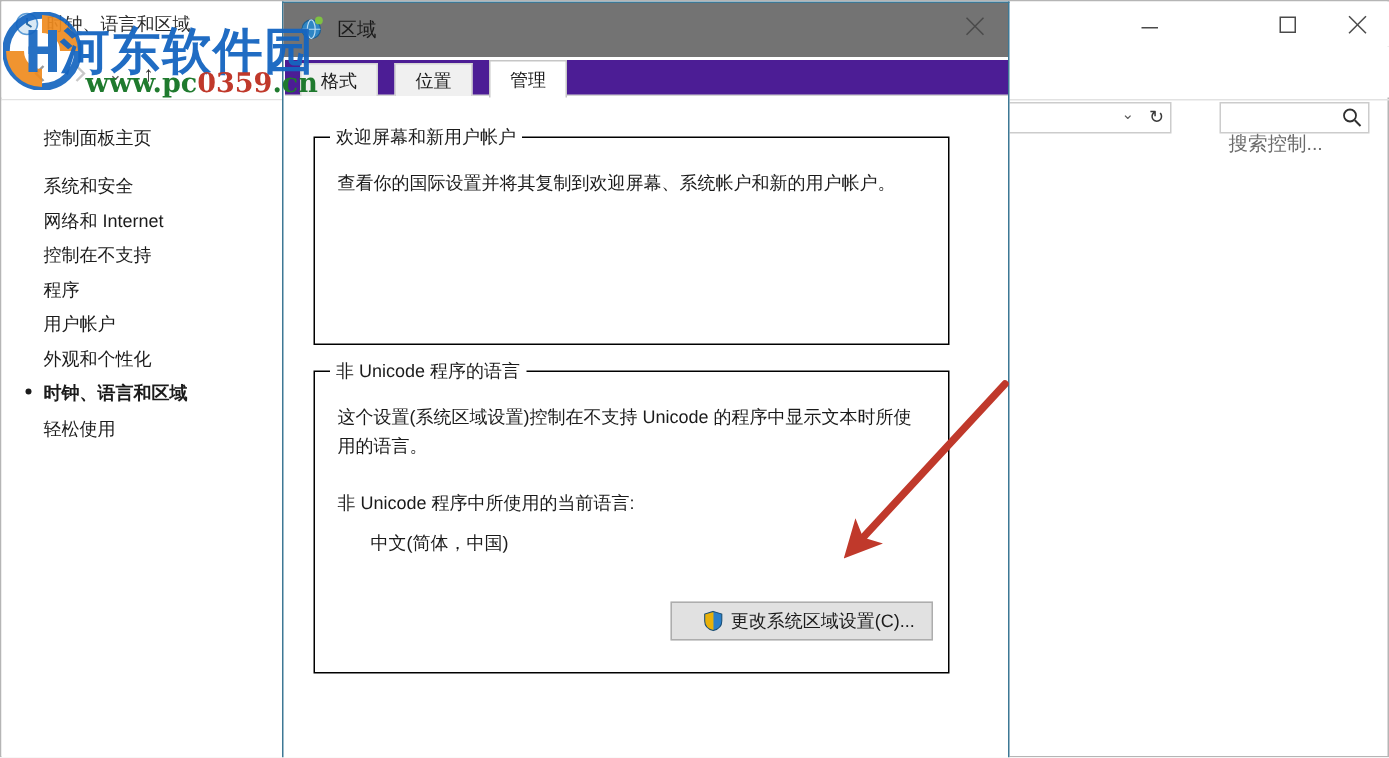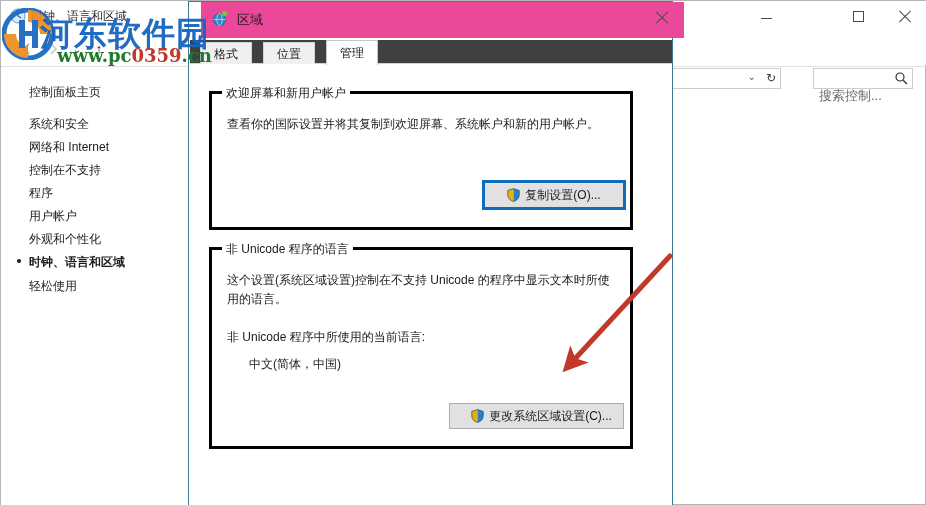--- a/index.html
+++ b/index.html
@@ -179,44 +179,44 @@
   
   .dlg {
     position: absolute;
     left: 188px; top: 1px;
     width: 485px; height: 508px;
     background: #ffffff;
     border: 1px solid #3d7895;
     border-bottom: none;
   }
   .dlg-titlebar {
-    position: absolute; left: 12px; top: 0;
+    position: absolute; left: 0; top: 0;
     width: 483px; height: 36px;
-    background: #ec4899;
+    background: #737373;
   }
   .dlg-title-icon {
     position: absolute; left: 10px; top: 8px;
     width: 18px; height: 18px;
   }
   .dlg-title-text {
     position: absolute; left: 36px; top: 10px;
     font-size: 13px; color: #1b1b1b;
     line-height: 16px; white-space: nowrap;
   }
   .dlg-close {
     position: absolute; right: 0px; top: 0px;
     width: 45px; height: 31px;
     display: flex; align-items: center; justify-content: center;
   }
 
   
   .tabstrip {
     position: absolute; left: 1px; top: 38px;
     width: 482px; height: 24px;
-    background: #404040;
+    background: #4c1d95;
     border-bottom: 1px solid #d4d4d4;
     text-align: right;
   }
   .tab {
     position: absolute; top: 2px;
     height: 23px;
     padding: 0 13px;
     display: flex; align-items: center;
     font-size: 12px; color: #1b1b1b;
     background: #f0f0f0;
@@ -234,21 +234,21 @@
   }
   .tab-body {
     position: absolute; left: 1px; top: 62px;
     width: 482px; height: 445px;
     background: #ffffff;
   }
 
   
   .groupbox {
     position: absolute;
-    border: 3px solid #000000;
+    border: 1px solid #000000;
     background: transparent;
   }
   .gb1 { left: 19px; top: 27px; width: 424px; height: 139px; }
   .gb2 { left: 19px; top: 183px; width: 424px; height: 202px; }
   .gb-legend {
     position: absolute;
     top: -8px; left: 10px;
     padding: 0 4px;
     background: #ffffff;
     font-size: 12px;
@@ -434,31 +434,20 @@
       <div class="tab t0">格式</div>
       <div class="tab t1">位置</div>
       <div class="tab t2">管理</div>
     </div>
 
     <div class="tab-body">
 
       <div class="groupbox gb1">
         <span class="gb-legend">欢迎屏幕和新用户帐户</span>
         <div class="gb-text gb1-desc">查看你的国际设置并将其复制到欢迎屏幕、系统帐户和新的用户帐户。</div>
-        <div class="btn btn-copy">
-          <span class="shield">
-            <svg width="13" height="14" viewBox="0 0 13 14">
-              <path d="M6.5 0.6 L12.2 2.4 V7 C12.2 10.4 9.6 12.6 6.5 13.4 C3.4 12.6 0.8 10.4 0.8 7 V2.4 Z" fill="#f0c419"></path>
-              <path d="M6.5 0.6 L12.2 2.4 V7 C12.2 10.4 9.6 12.6 6.5 13.4 Z" fill="#2a7fc9"></path>
-              <path d="M0.8 2.4 L6.5 0.6 V13.4 C3.4 12.6 0.8 10.4 0.8 7 Z" fill="#e8b10a"></path>
-              <path d="M6.5 0.6 L12.2 2.4 V7 C12.2 10.4 9.6 12.6 6.5 13.4 C3.4 12.6 0.8 10.4 0.8 7 V2.4 Z" fill="none" stroke="#1a4f7a" stroke-width="0.7"></path>
-            </svg>
-          </span>
-          <span>复制设置(O)...</span>
-        </div>
       </div>
 
       <div class="groupbox gb2">
         <span class="gb-legend">非 Unicode 程序的语言</span>
         <div class="gb-text gb2-desc">这个设置(系统区域设置)控制在不支持 Unicode 的程序中显示文本时所使用的语言。</div>
         <div class="gb-text gb2-sub">非 Unicode 程序中所使用的当前语言:</div>
         <div class="gb-text gb2-val">中文(简体，中国)</div>
         <div class="btn btn-change">
           <span class="shield">
             <svg width="13" height="14" viewBox="0 0 13 14">

